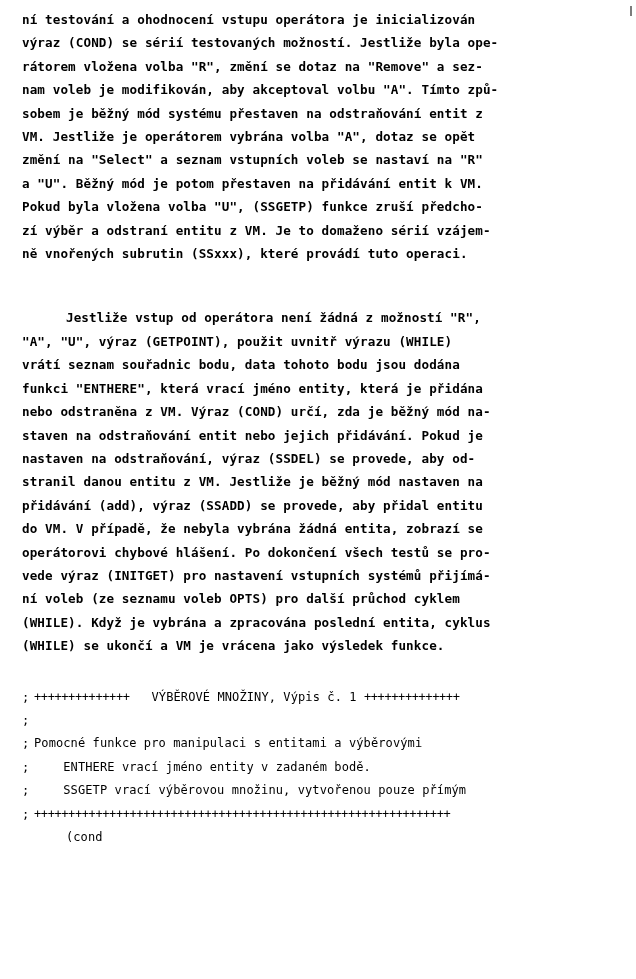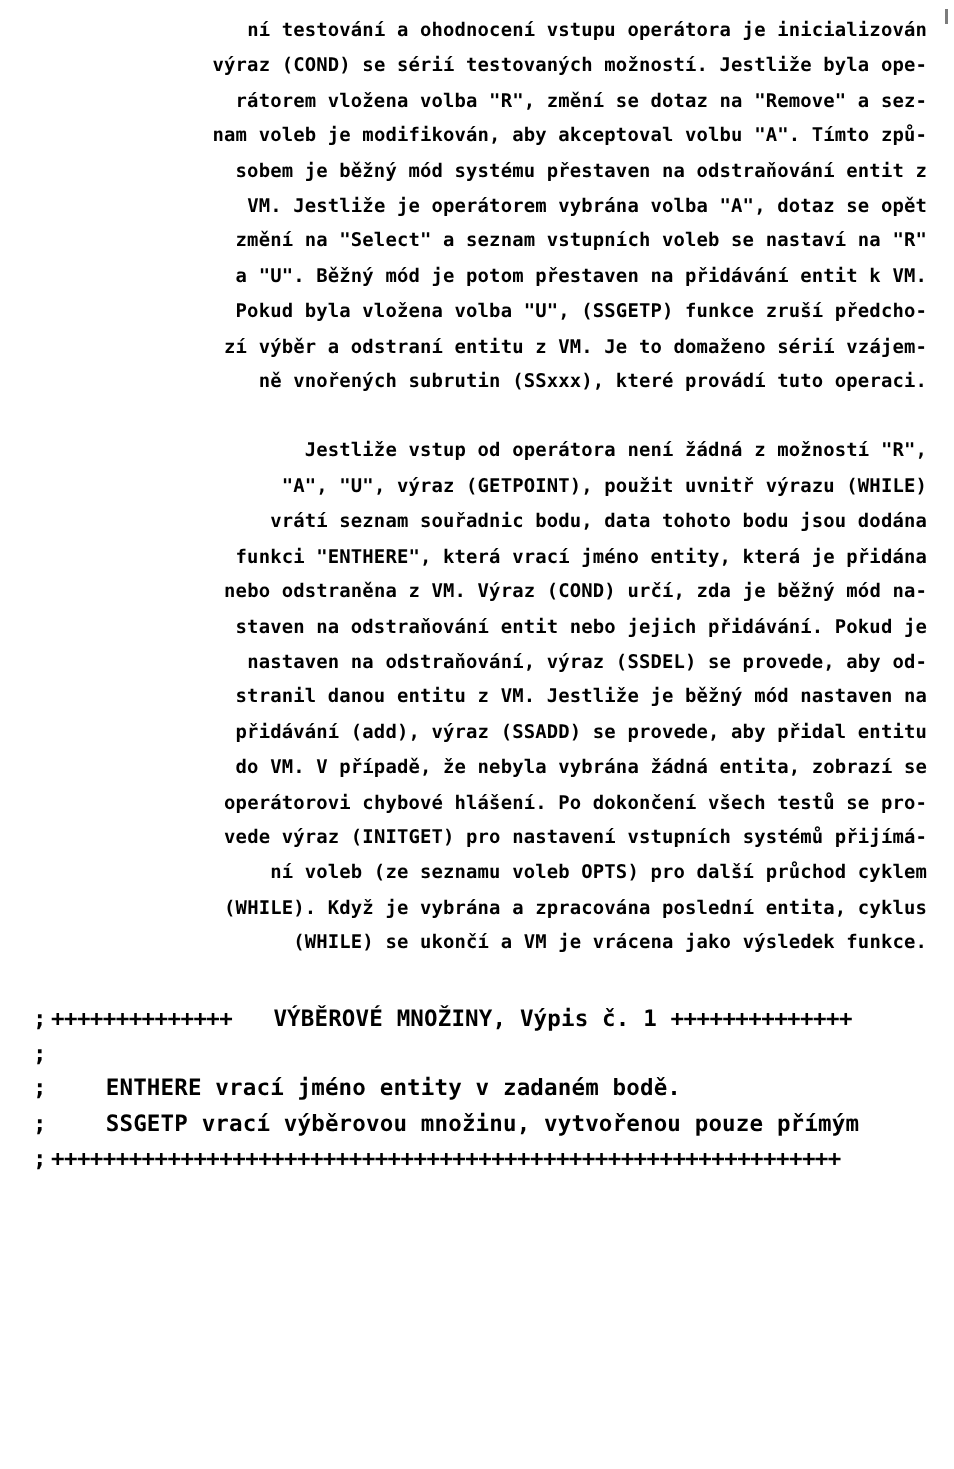--- a/index.html
+++ b/index.html
@@ -20,38 +20,38 @@
     height: 979px;
     box-sizing: border-box;
     padding: 8px 18px 0 22px;
   }
   .para {
     font-size: 12.6px;
     line-height: 23.4px;
     letter-spacing: 0.1px;
     font-weight: 600;
     margin: 0;
-    text-align: right;
+    text-align: left;
     white-space: pre-wrap;
   }
   .para.first {
     margin-top: 0;
   }
   .para.second {
-    margin-top: 23px;
+    margin-top: 41px;
     text-indent: 44px;
   }
   .code-block {
     margin-top: 28px;
   }
   .code-line {
-    font-size: 15px;
+    font-size: 12px;
     line-height: 23.4px;
     letter-spacing: 0.1px;
-    font-weight: 700;
+    font-weight: 400;
     white-space: pre;
     margin: 0;
   }
   .semi {
     display: inline-block;
     width: 12px;
   }
   .rule {
     letter-spacing: -0.4px;
   }
@@ -99,25 +99,27 @@
 ní voleb (ze seznamu voleb OPTS) pro další průchod cyklem
 (WHILE). Když je vybrána a zpracována poslední entita, cyklus
 (WHILE) se ukončí a VM je vrácena jako výsledek funkce.</p>
 
   <div class="code-block">
 
     <div class="code-line"><span class="semi">;</span><span class="rule">++++++++++++++</span><span>   </span><span>VÝBĚROVÉ MNOŽINY, Výpis č. 1</span><span> </span><span class="rule">++++++++++++++</span></div>
 
     <div class="code-line"><span class="semi">;</span></div>
 
+    <div class="code-line"><span class="semi">;</span><span>Pomocné funkce pro manipulaci s entitami a výběrovými</span></div>
 
 
     <div class="code-line"><span class="semi">;</span><span>    ENTHERE vrací jméno entity v zadaném bodě.</span></div>
 
     <div class="code-line"><span class="semi">;</span><span>    SSGETP vrací výběrovou množinu, vytvořenou pouze přímým</span></div>
 
 
     <div class="code-line"><span class="semi">;</span><span class="rule">+++++++++++++++++++++++++++++++++++++++++++++++++++++++++++++</span></div>
 
+    <div class="code-line">      (cond</div>
 
   </div>
 
 </div>
 
 </body></html>

